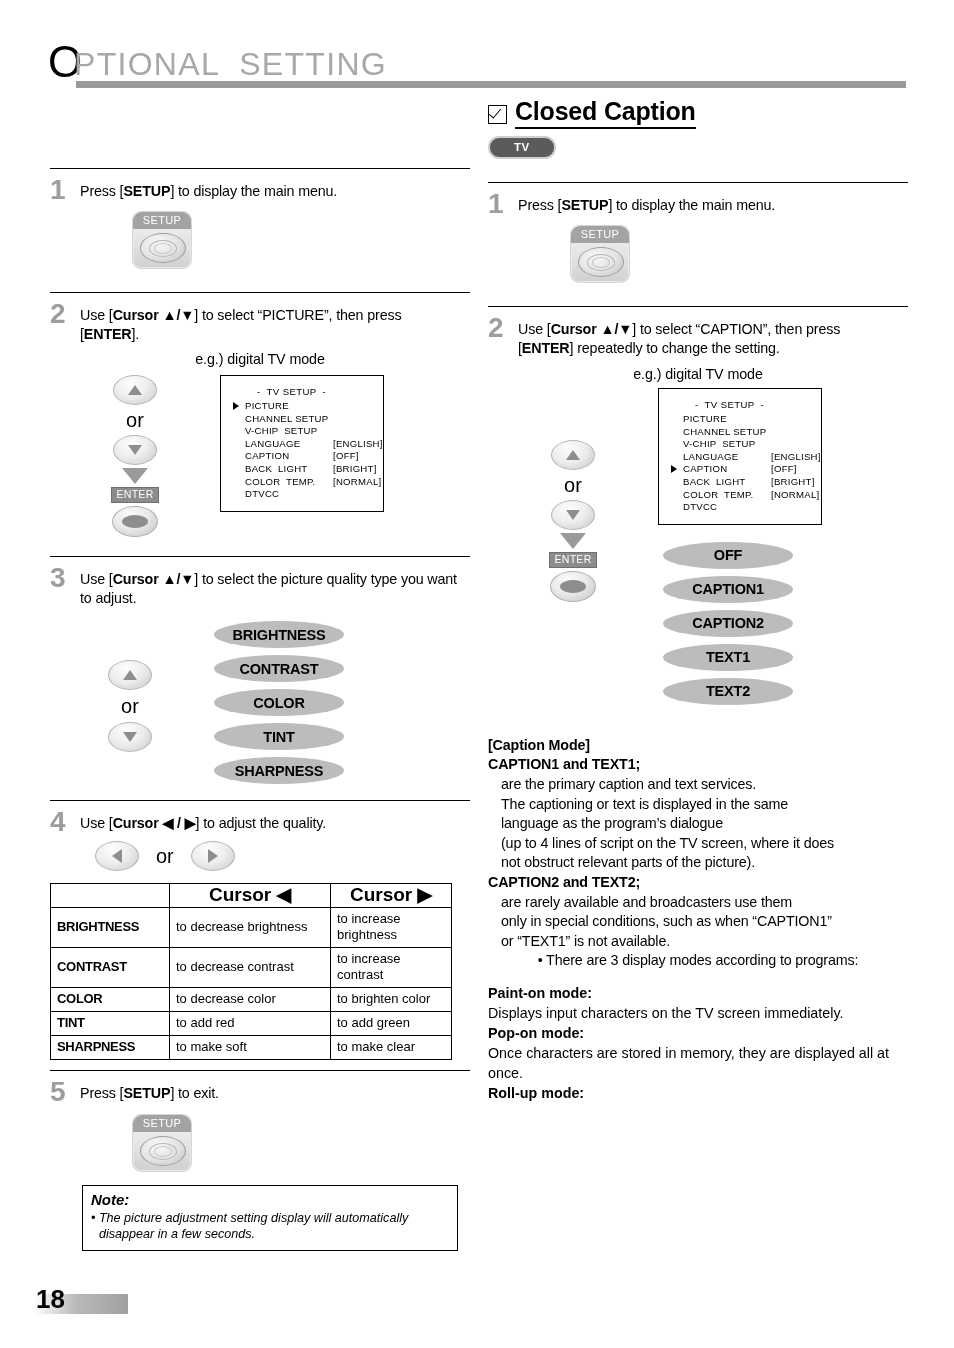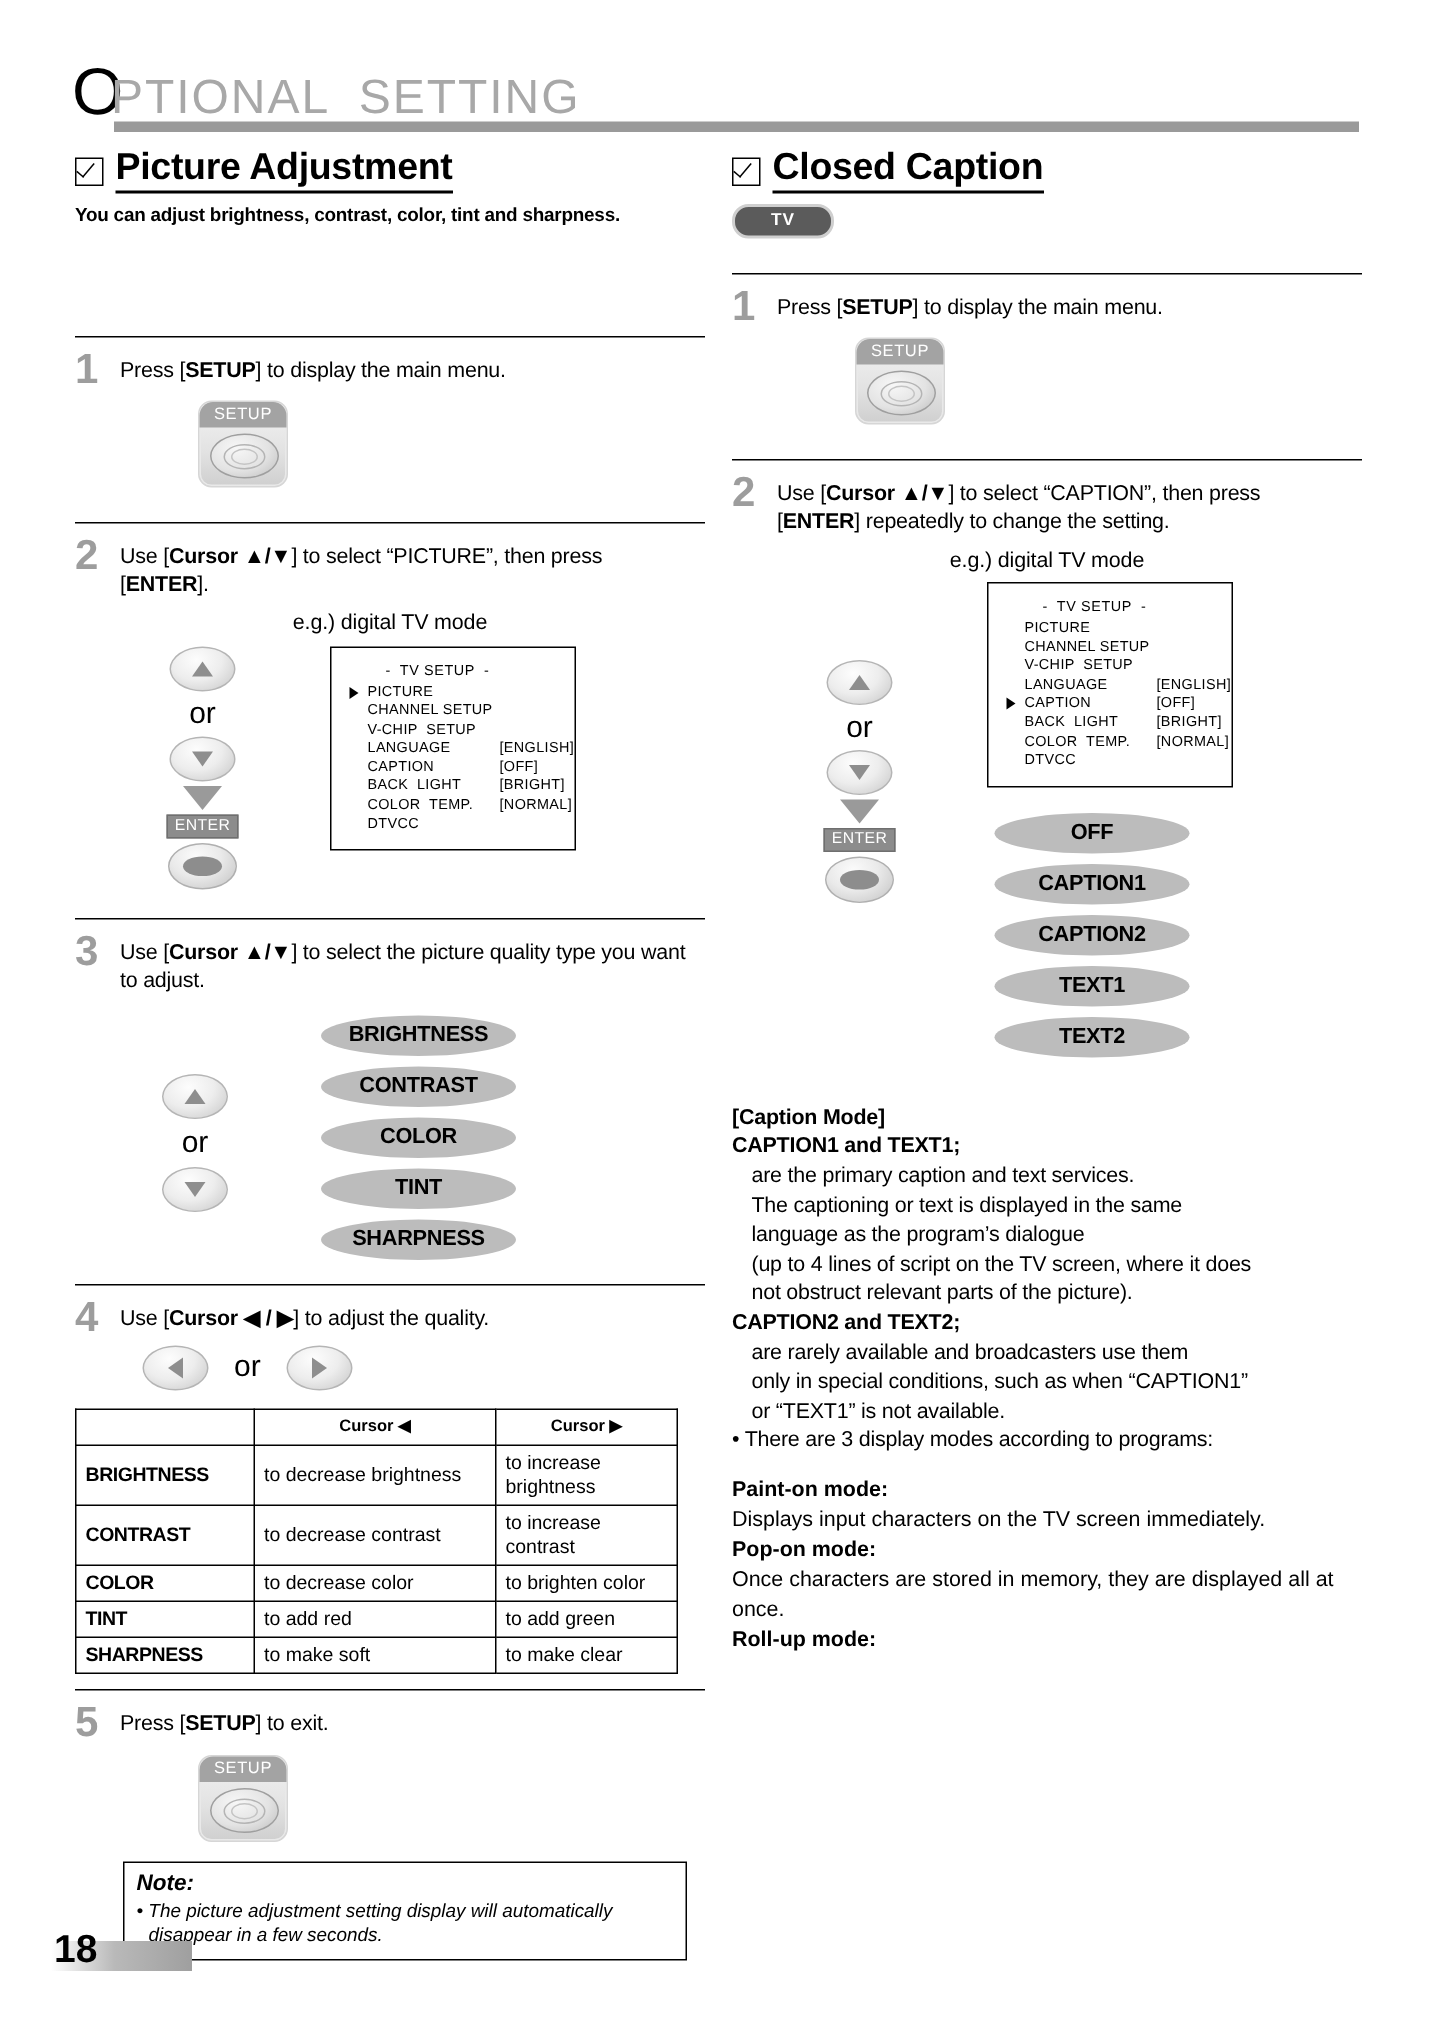--- a/index.html
+++ b/index.html
@@ -288,38 +288,38 @@
     border-collapse: collapse;
     width: 402px;
     font-size: 13px;
   }
   table.qt th, table.qt td {
     border: 1.3px solid #000;
     padding: 3px 6px 4px 6px;
     text-align: left;
     line-height: 16px;
   }
-  table.qt th { font-weight: bold; text-align: center; font-size: 11px; }
+  table.qt th { font-weight: bold; text-align: center; font-size: 19px; }
   table.qt td.rowhdr { font-weight: bold; font-size: 13px; letter-spacing:-0.3px; }
   table.qt td.cellv { font-size: 13px; }
 
   
   .note {
     border: 1.6px solid #000;
     padding: 5px 8px 8px 8px;
     width: 358px;
   }
   .note-h { font-size: 15px; font-weight: bold; font-style: italic; line-height: 18px; }
   .note-b { font-size: 12.6px; font-style: italic; line-height: 16px; padding-left: 8px; text-indent: -8px; margin-top: 1px;}
 
   
   .cm { font-size: 14.3px; line-height: 19.6px; letter-spacing: -0.15px; }
   .cm b { font-weight: bold; }
   .cm .ind { padding-left: 13px; }
-  .cm .bullet { text-indent: -8px; padding-left: 8px; }
+  .cm .bullet { text-indent: -8px; padding-left: 8px; text-align: center; }
 
   .modes { font-size: 14.3px; line-height: 20px; }
   .modes .mrow { display: flex; flex-direction: column; }
   .modes .mlab { width: 118px; flex: 0 0 auto; font-weight: bold; }
   .modes .mtxt { flex: 1 1 auto; }
 
   
   .pgbar {
     position: absolute;
     left: 34px; top: 1294px;
@@ -349,27 +349,20 @@
 <div class="page">
 
   <div class="hdr">
     <span class="hdr-o">O</span>
     <span class="hdr-rest">PTIONAL  SETTING</span>
     <div class="hdr-bar"></div>
   </div>
 
   <div class="col-l">
 
-    <div class="sect">
-      <div class="sect-row">
-        <div class="chk"></div>
-        <div class="sect-title">Picture Adjustment</div>
-      </div>
-      <div class="sect-desc">You can adjust brightness, contrast, color, tint and sharpness.</div>
-    </div>
 
     <hr class="rule" style="margin-top:72px;">
 
     <div class="step" style="margin-top:13px;">
       <div class="step-num">1</div>
       <div class="step-body">Press [<b>SETUP</b>] to display the main menu.</div>
       <div style="margin:10px 0 0 82px;">
         <div class="setup-btn">
           <div class="setup-lbl">SETUP</div>
           <div class="setup-oval"></div>

